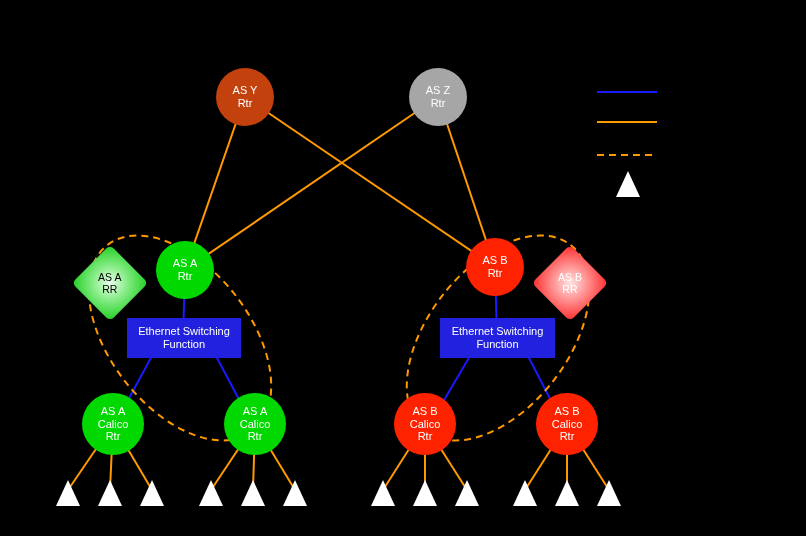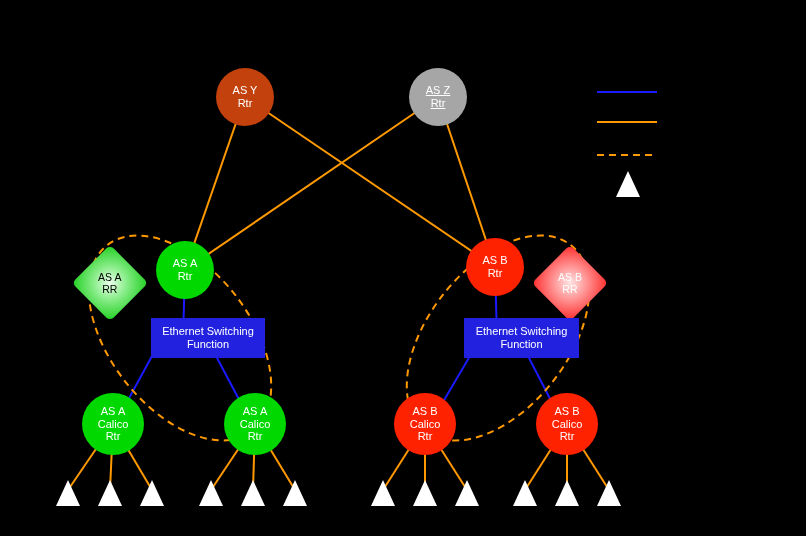--- a/index.html
+++ b/index.html
@@ -11,24 +11,24 @@
   }
   #stage { position:absolute; left:0; top:0; width:806px; height:536px; background:#000; }
   svg.wires { position:absolute; left:0; top:0; z-index:1; }
   .node {
     position:absolute; z-index:2;
     display:flex; flex-direction:column; align-items:center; justify-content:center;
     text-align:center; color:#fff; font-size:11px; line-height:1.18;
   }
   .circle { border-radius:50%; }
   .c-purple { background:#c2410c; }
-  .c-gray   { background:#a6a6a6;text-decoration:underline; }
+  .c-gray   { background:#a6a6a6; }
   .c-green  { background:#00d800; }
   .c-red    { background:#ff2200; }
-  .esf      { background:#2121df; font-size:11px;margin-left:24px; }
+  .esf      { background:#2121df; font-size:11px; }
   .diamond  {
     transform:rotate(45deg); border-radius:5px;
     width:54px; height:54px; font-size:10.5px;
   }
   .d-green { background:radial-gradient(circle, #eaffea 0%, #86ec86 45%, #1fce1f 100%); color:#000; }
   .d-red   { background:radial-gradient(circle, #ffe4e4 0%, #ff9292 45%, #ff2a2a 100%); color:#fff; }
   .diamond .inner { transform:rotate(-45deg); display:flex; flex-direction:column; align-items:center; line-height:1.15; }
   .tri {
     position:absolute; z-index:2; width:0; height:0;
     border-left:12px solid transparent; border-right:12px solid transparent;

